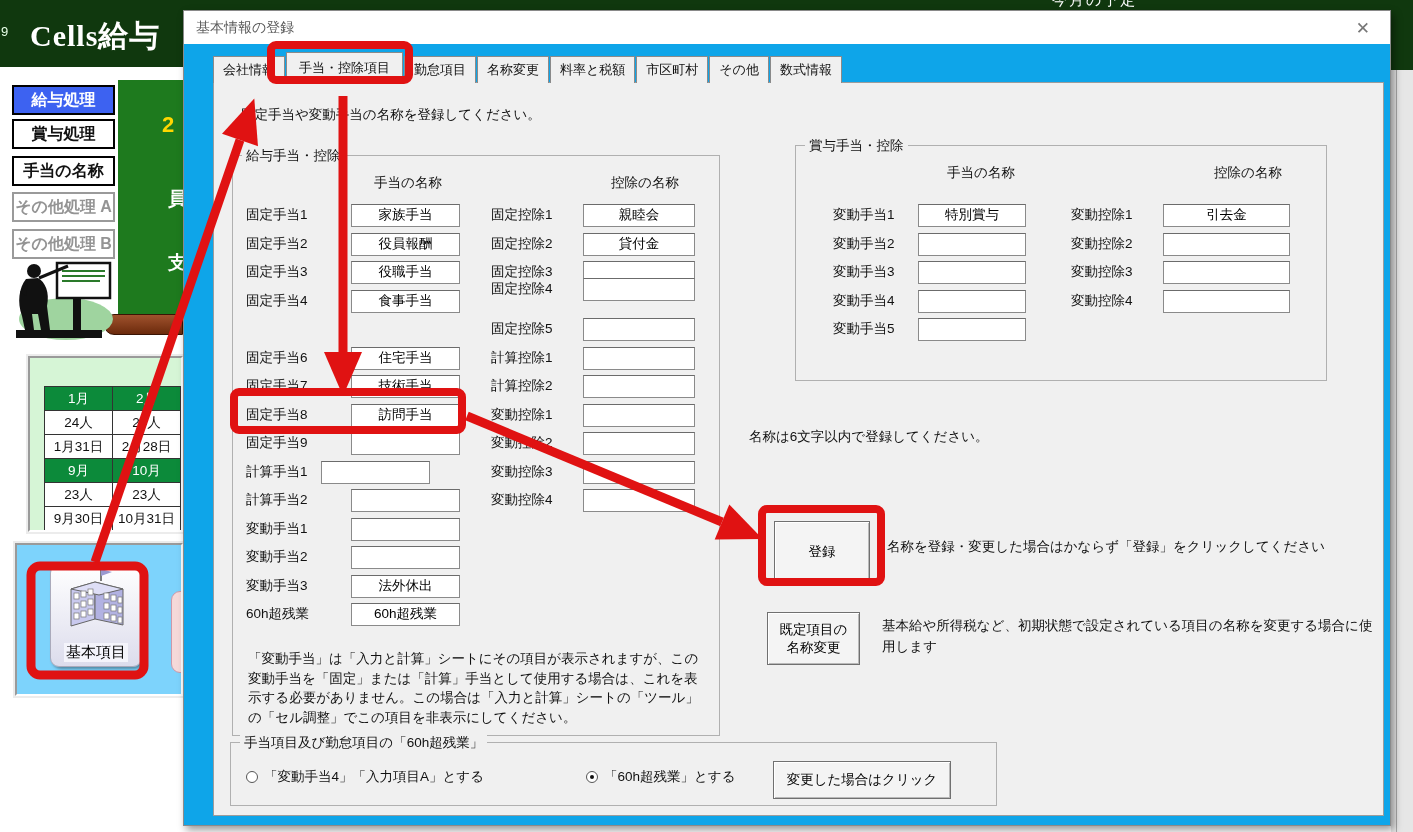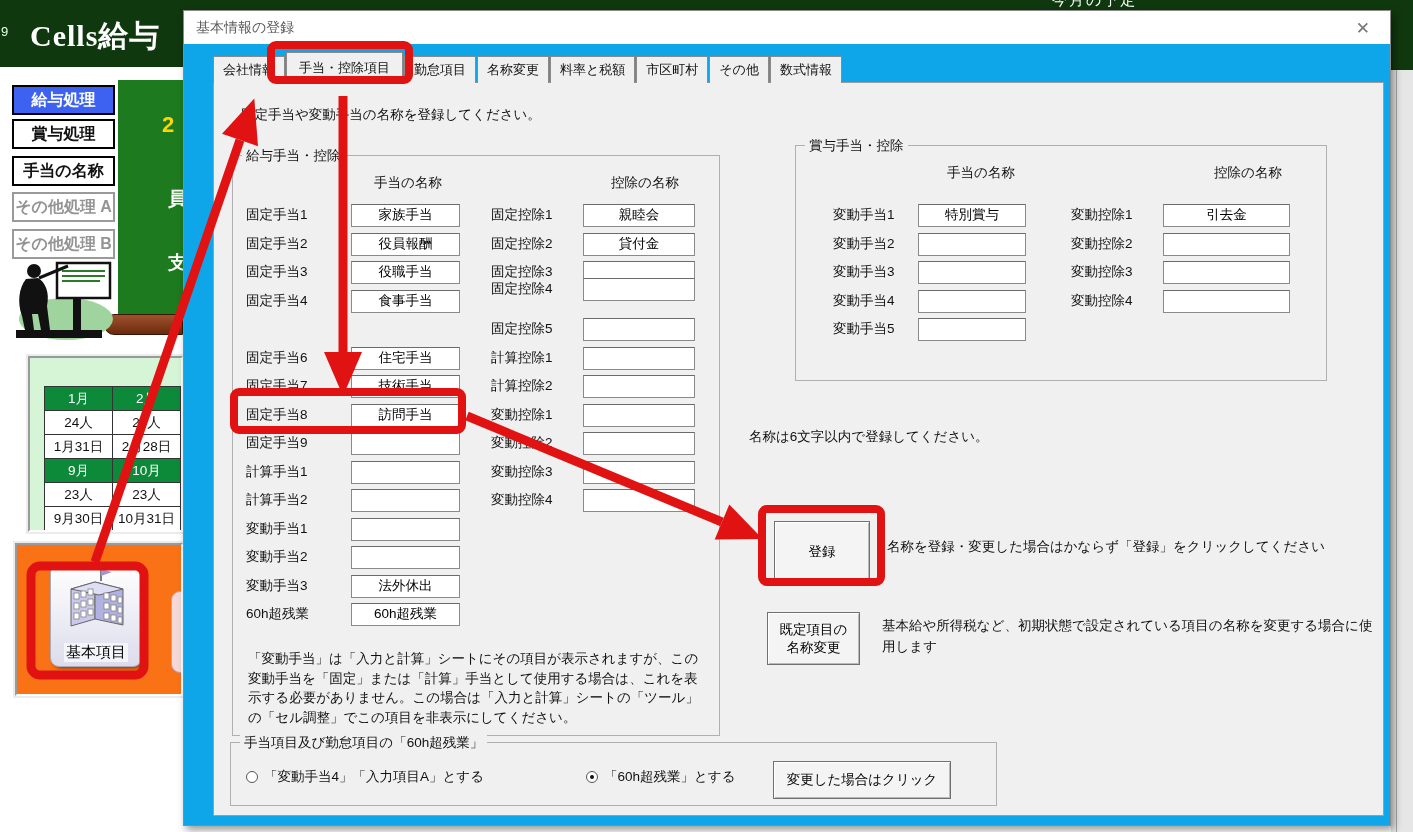--- a/index.html
+++ b/index.html
@@ -41,21 +41,21 @@
 
   .cal-panel { position:absolute; left:28px; top:356px; width:155px; height:176px;
                background:#d6f5d6; border:2px solid; border-color:#9a9a9a #ffffff #ffffff #9a9a9a;
                box-shadow:0 0 0 2px #ececec; overflow:hidden; }
   .cal-table { position:absolute; left:14px; top:28px; border-collapse:collapse; }
   .cal-table td { width:76px; height:24px; text-align:center; font-size:13.5px;
                   border:1px solid #333; background:#fff; }
   .cal-table tr.hd td { background:#0c8a3a; color:#fff; }
 
   .items-panel { position:absolute; left:15px; top:543px; width:168px; height:153px;
-               background:#f97316; border:2px solid; border-color:#9a9a9a #ffffff #ffffff #9a9a9a;
+               background:#7dd3fc; border:2px solid; border-color:#9a9a9a #ffffff #ffffff #9a9a9a;
                box-shadow:0 0 0 2px #ececec; overflow:hidden; }
   .basic-btn { position:absolute; left:33px; top:19px; width:92px; height:103px;
                background:linear-gradient(#ffffff,#dcdcec); border:1px solid #aab;
                border-radius:9px; box-shadow:2px 2px 3px rgba(0,0,0,.35);
                display:flex; flex-direction:column; align-items:center; justify-content:flex-end;
                padding-bottom:4px; cursor:pointer; }
   .basic-btn .blabel { font-size:15px; color:#000; background:#f4f4fb; padding:0 2px; }
   .basic-btn svg { position:absolute; top:2px; left:13px; }
   .pink-btn { position:absolute; left:154px; top:46px; width:40px; height:82px;
                background:#f5d9d9; border:1px solid #c9a; border-radius:9px; }
@@ -268,21 +268,21 @@
           <input style="width: 109px;" value="技術手当">
         </div>
       <div class="row" style="left:13px; top:247px; width:214px;">
           <span class="lbl">固定手当8</span>
           <input style="width: 109px;" value="訪問手当">
         </div>
       <div class="row" style="left:13px; top:275px; width:214px;">
           <span class="lbl">固定手当9</span>
           <input style="width: 109px;" value="">
         </div>
-      <div class="row" style="left:13px; top:304px; width:214px;">
+      <div class="row" style="left:13px; top:304px; width:184px;">
           <span class="lbl">計算手当1</span>
           <input style="width: 109px;" value="">
         </div>
       <div class="row" style="left:13px; top:332px; width:214px;">
           <span class="lbl">計算手当2</span>
           <input style="width: 109px;" value="">
         </div>
       <div class="row" style="left:13px; top:361px; width:214px;">
           <span class="lbl">変動手当1</span>
           <input style="width: 109px;" value="">

